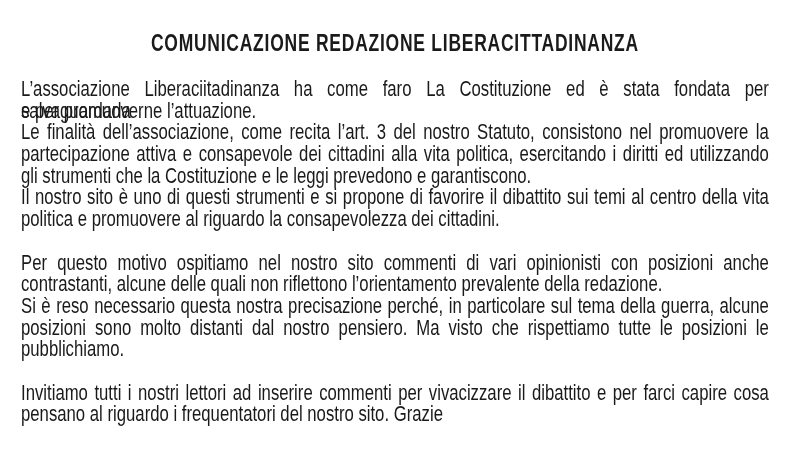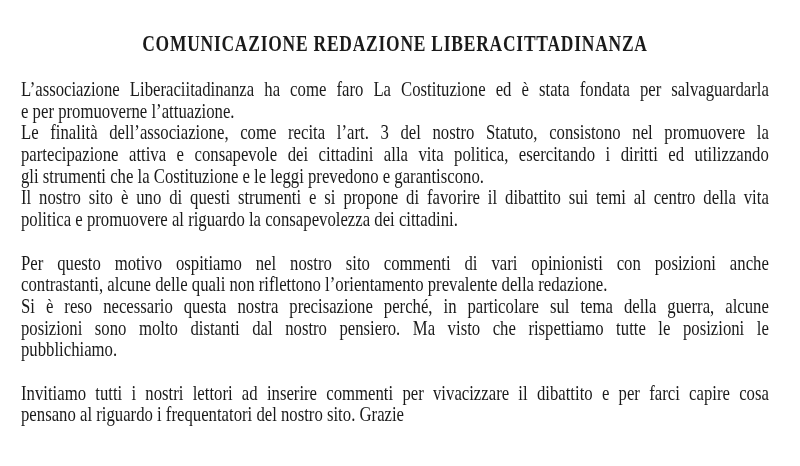--- a/index.html
+++ b/index.html
@@ -2,21 +2,21 @@
 <html><head>
 <meta charset="utf-8">
 <style>
   html, body { margin: 0; padding: 0; }
   .page {
     position: relative;
     width: 800px;
     height: 466px;
     background: #ffffff;
     overflow: hidden;
-    font-family: Liberation Serif, serif;
+    font-family: Liberation Sans, sans-serif;
     color: #1a1a1a;
   }
   
   .squeeze {
     position: absolute;
     left: 21px;
     top: 0;
     width: 984px;
     transform: scaleX(0.76);
     transform-origin: left top;

